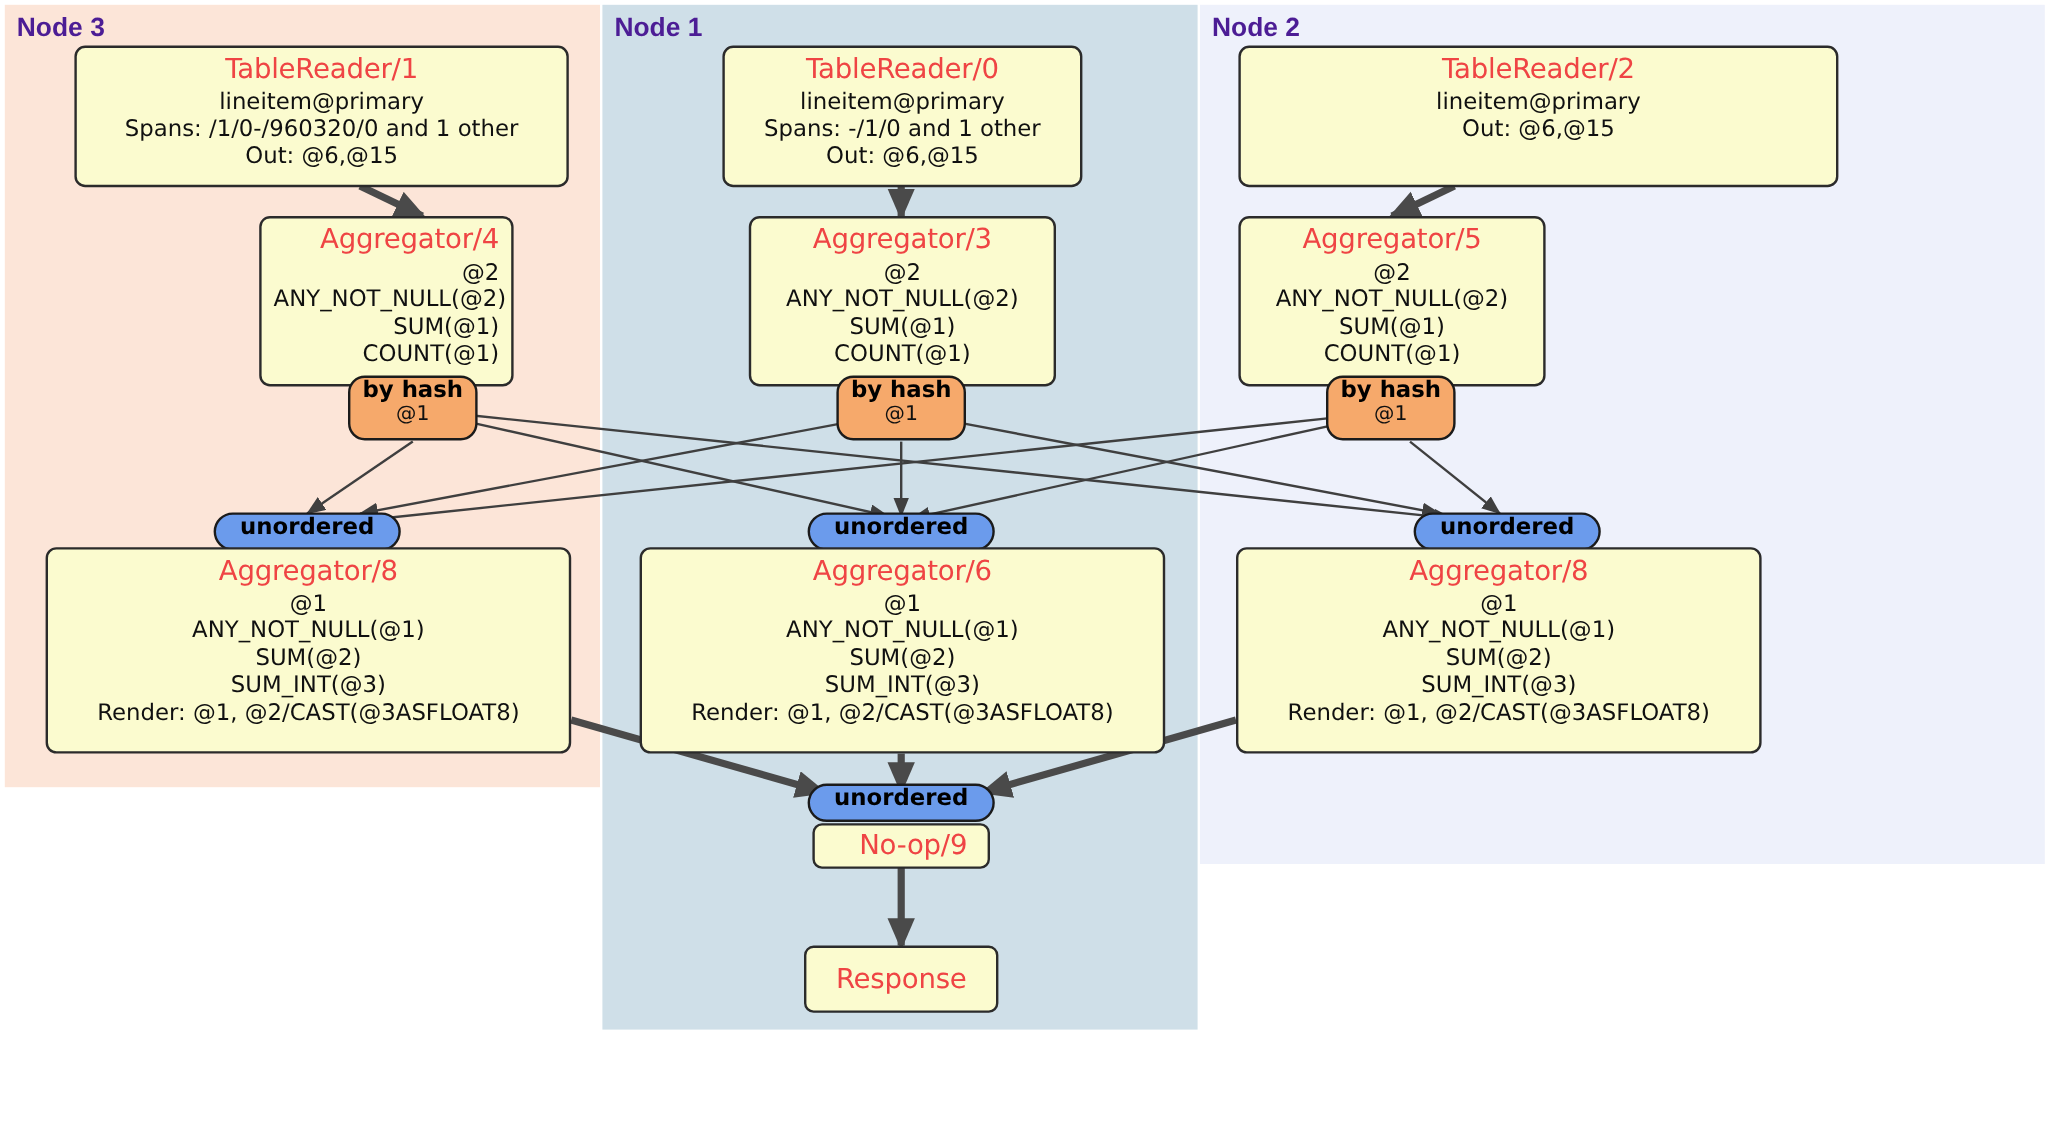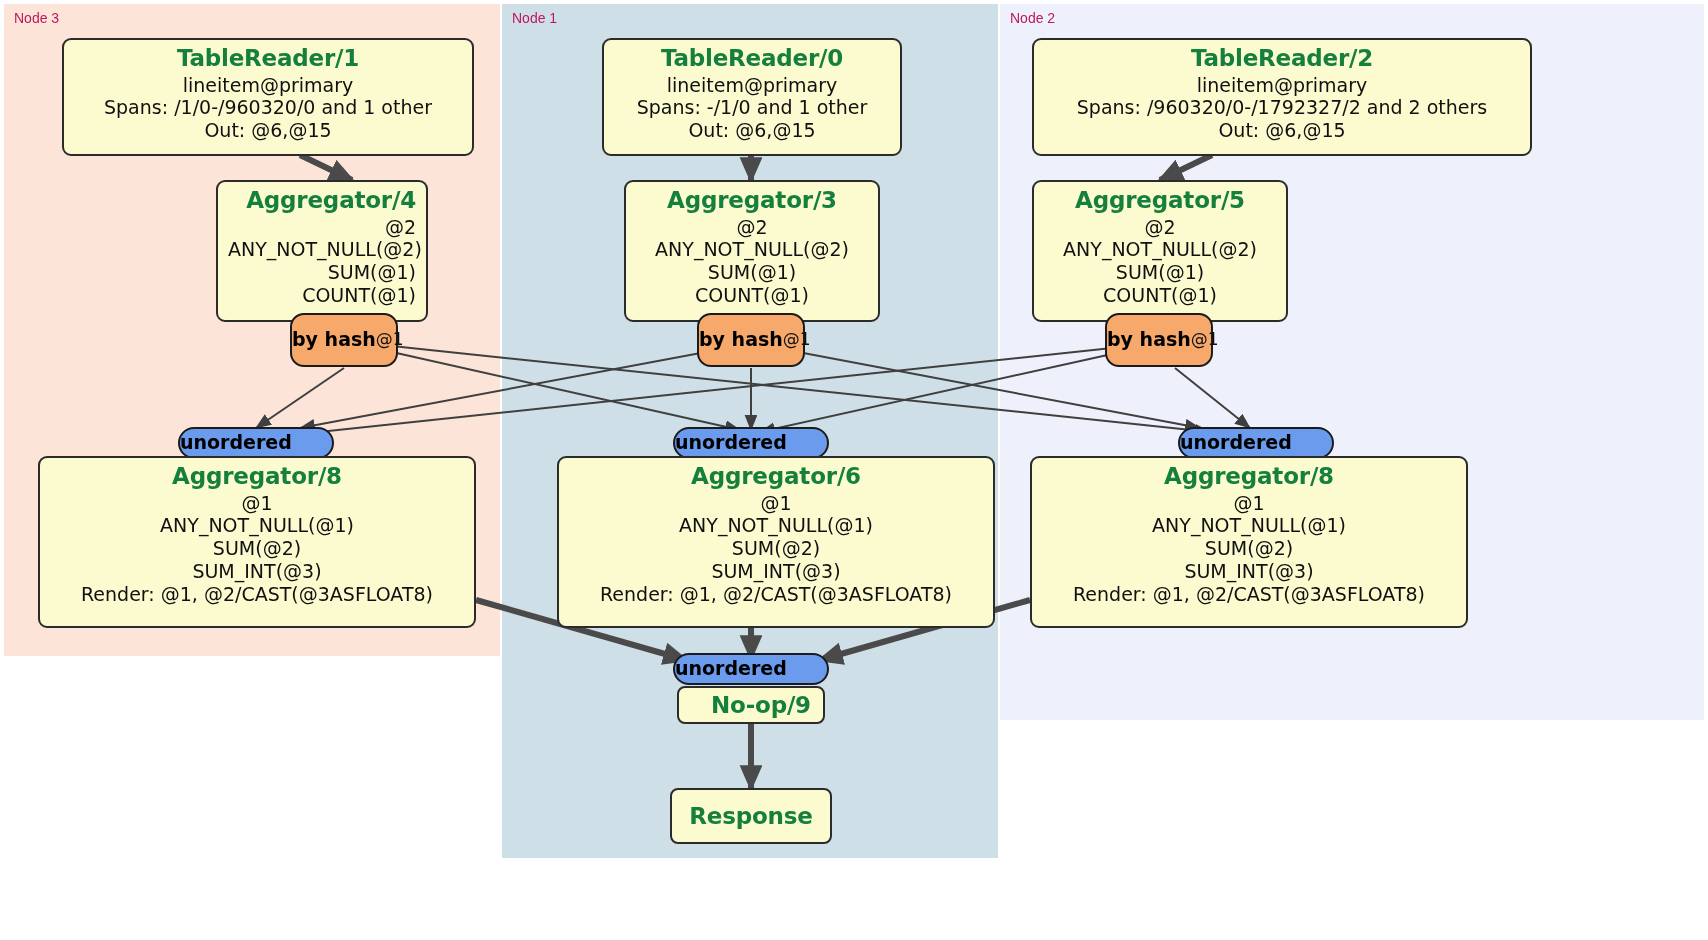--- a/index.html
+++ b/index.html
@@ -18,39 +18,40 @@
     overflow: hidden;
   }
   .node-panel {
     position: absolute;
     box-sizing: border-box;
   }
   .node-panel-label {
     position: absolute;
     top: 6px;
     left: 10px;
-    font-size: 14px;
-    color: #be185d;
+    font-size: 22px;
+    color: #4c1d95;
     font-family: "Liberation Sans", sans-serif;
     white-space: nowrap;
+    font-weight: bold;
   }
   .proc-box {
     position: absolute;
     box-sizing: border-box;
     background: #fbfbcf;
     border: 2px solid #2b2b2b;
     border-radius: 9px;
     text-align: center;
     padding: 5px 10px 6px 10px;
     line-height: 1.20;
   }
   .proc-title {
-    font-weight: bold;
+    font-weight: normal;
     font-size: 23px;
-    color: #15803d;
+    color: #ef4444;
     letter-spacing: -0.2px;
     display: block;
     margin-bottom: 1px;
   }
   .proc-line {
     font-size: 19px;
     color: #101010;
     display: block;
     white-space: nowrap;
   }
@@ -67,23 +68,23 @@
   .small-box .proc-title {
     margin-bottom: 0;
   }
   .pill {
     position: absolute;
     box-sizing: border-box;
     border: 2px solid #1b1b1b;
     border-radius: 16px;
     text-align: center;
     display: flex;
-    flex-direction: row;
+    flex-direction: column;
     align-items: center;
-    justify-content: space-between;
+    justify-content: flex-start;
     line-height: 1.12;
   }
   .pill-hash {
     background: #f6a96b;
     border-radius: 14px;
   }
   .pill-unordered {
     background: #6b9bec;
     border-radius: 18px;
   }
@@ -176,21 +177,20 @@
   <div class="proc-box" style="left:602px; top:38px; width:300px; height:118px;">
     <span class="proc-title">TableReader/0</span>
     <span class="proc-line">lineitem@primary</span>
     <span class="proc-line">Spans: -/1/0 and 1 other</span>
     <span class="proc-line">Out: @6,@15</span>
   </div>
 
   <div class="proc-box" style="left:1032px; top:38px; width:500px; height:118px;">
     <span class="proc-title">TableReader/2</span>
     <span class="proc-line">lineitem@primary</span>
-    <span class="proc-line">Spans: /960320/0-/1792327/2 and 2 others</span>
     <span class="proc-line">Out: @6,@15</span>
   </div>
 
   <div class="proc-box" style="left:216px; top:180px; width:212px; height:142px;text-align:right;">
     <span class="proc-title">Aggregator/4</span>
     <span class="proc-line">@2</span>
     <span class="proc-line">ANY_NOT_NULL(@2)</span>
     <span class="proc-line">SUM(@1)</span>
     <span class="proc-line">COUNT(@1)</span>
   </div>
@@ -240,21 +240,21 @@
 
   <div class="proc-box" style="left:38px; top:456px; width:438px; height:172px;">
     <span class="proc-title">Aggregator/8</span>
     <span class="proc-line">@1</span>
     <span class="proc-line">ANY_NOT_NULL(@1)</span>
     <span class="proc-line">SUM(@2)</span>
     <span class="proc-line">SUM_INT(@3)</span>
     <span class="proc-line">Render: @1, @2/CAST(@3ASFLOAT8)</span>
   </div>
 
-  <div class="proc-box" style="left:557px; top:456px; width:438px; height:172px;">
+  <div class="proc-box" style="left:533px; top:456px; width:438px; height:172px;">
     <span class="proc-title">Aggregator/6</span>
     <span class="proc-line">@1</span>
     <span class="proc-line">ANY_NOT_NULL(@1)</span>
     <span class="proc-line">SUM(@2)</span>
     <span class="proc-line">SUM_INT(@3)</span>
     <span class="proc-line">Render: @1, @2/CAST(@3ASFLOAT8)</span>
   </div>
 
   <div class="proc-box" style="left:1030px; top:456px; width:438px; height:172px;">
     <span class="proc-title">Aggregator/8</span>

